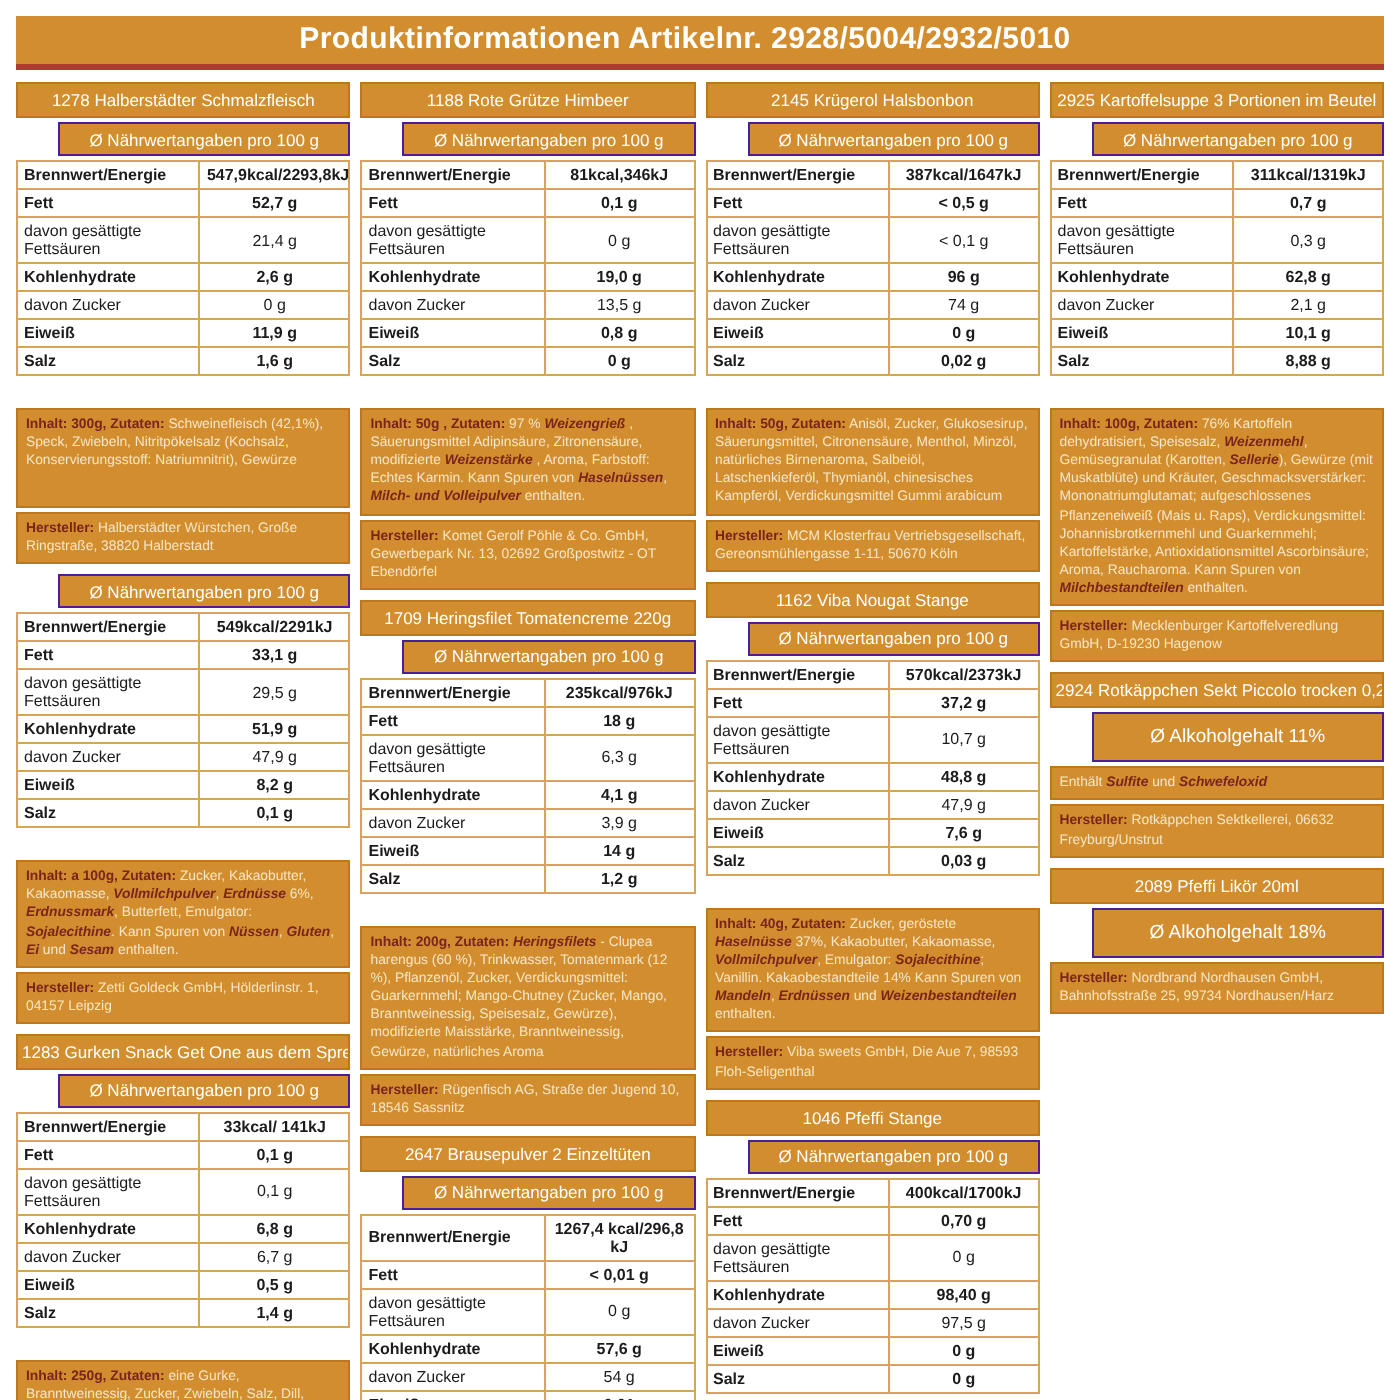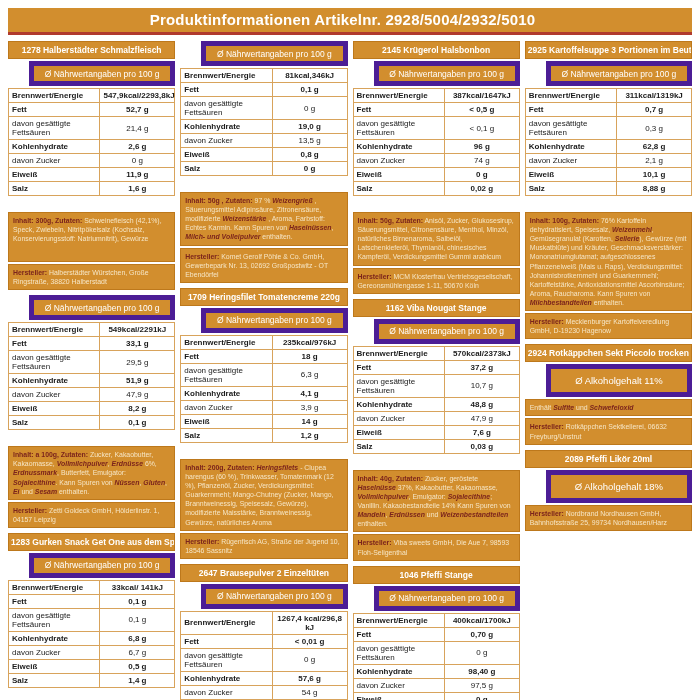--- a/index.html
+++ b/index.html
@@ -19,36 +19,36 @@
   }
 
   .columns { display: flex; gap: 5px; margin-top: 6px; align-items: flex-start; }
   .column { flex: 1 1 0; display: flex; flex-direction: column; gap: 5px; min-width: 0; }
 
   .card { display: flex; flex-direction: column; }
 
   .card-header {
     background: #D28E2E;
     color: #ffffff;
-    font-weight: bold;
+    font-weight: normal;
     font-size: 8.5px;
     text-align: center;
     padding: 3px 2px;
     white-space: nowrap;
     overflow: hidden;
     border: 1px solid #BD781B;
     margin-bottom: 2px;
   }
   .card-subheader {
     background: #D28E2E;
     color: #ffffff;
     font-size: 8.5px;
     text-align: center;
     padding: 2.5px 2px;
-    border: 5px solid #4c1d95;
+    border: 1px solid #4c1d95;
     margin-bottom: 2px;
     white-space: nowrap;
     overflow: hidden;
     margin-left: 21px;
   }
   .card.simple .card-subheader { font-size: 9.5px; padding: 6px 2px; }
 
   table.nutri { width: 100%; border-collapse: collapse; margin-bottom: 16px; table-layout: fixed; }
   table.nutri td {
     border: 1px solid #D8A35B;
@@ -195,20 +195,21 @@
                 <td class="val b">1,4 g</td>
               </tr>
             </tbody>
           </table>
     <div class="block inhalt"><span class="lead">Inhalt: 250g, Zutaten:</span><span class="txt"> eine Gurke, Branntweinessig, Zucker, Zwiebeln, Salz, Dill, </span><span class="allergen">Senf</span><span class="txt">, Gewürze, Gewürzextrakte</span></div>
 
   </div>
 </div>
       <div class="column">
   <div class="card nutrition">
+    <div class="card-header">1188 Rote Grütze Himbeer</div>
     <div class="card-subheader">Ø Nährwertangaben pro 100 g</div>
     <table class="nutri">
             <tbody>
               <tr>
                 <td class="lbl b">Brennwert/Energie</td>
                 <td class="val b">81kcal,346kJ</td>
               </tr>
               <tr>
                 <td class="lbl b">Fett</td>
                 <td class="val b">0,1 g</td>

